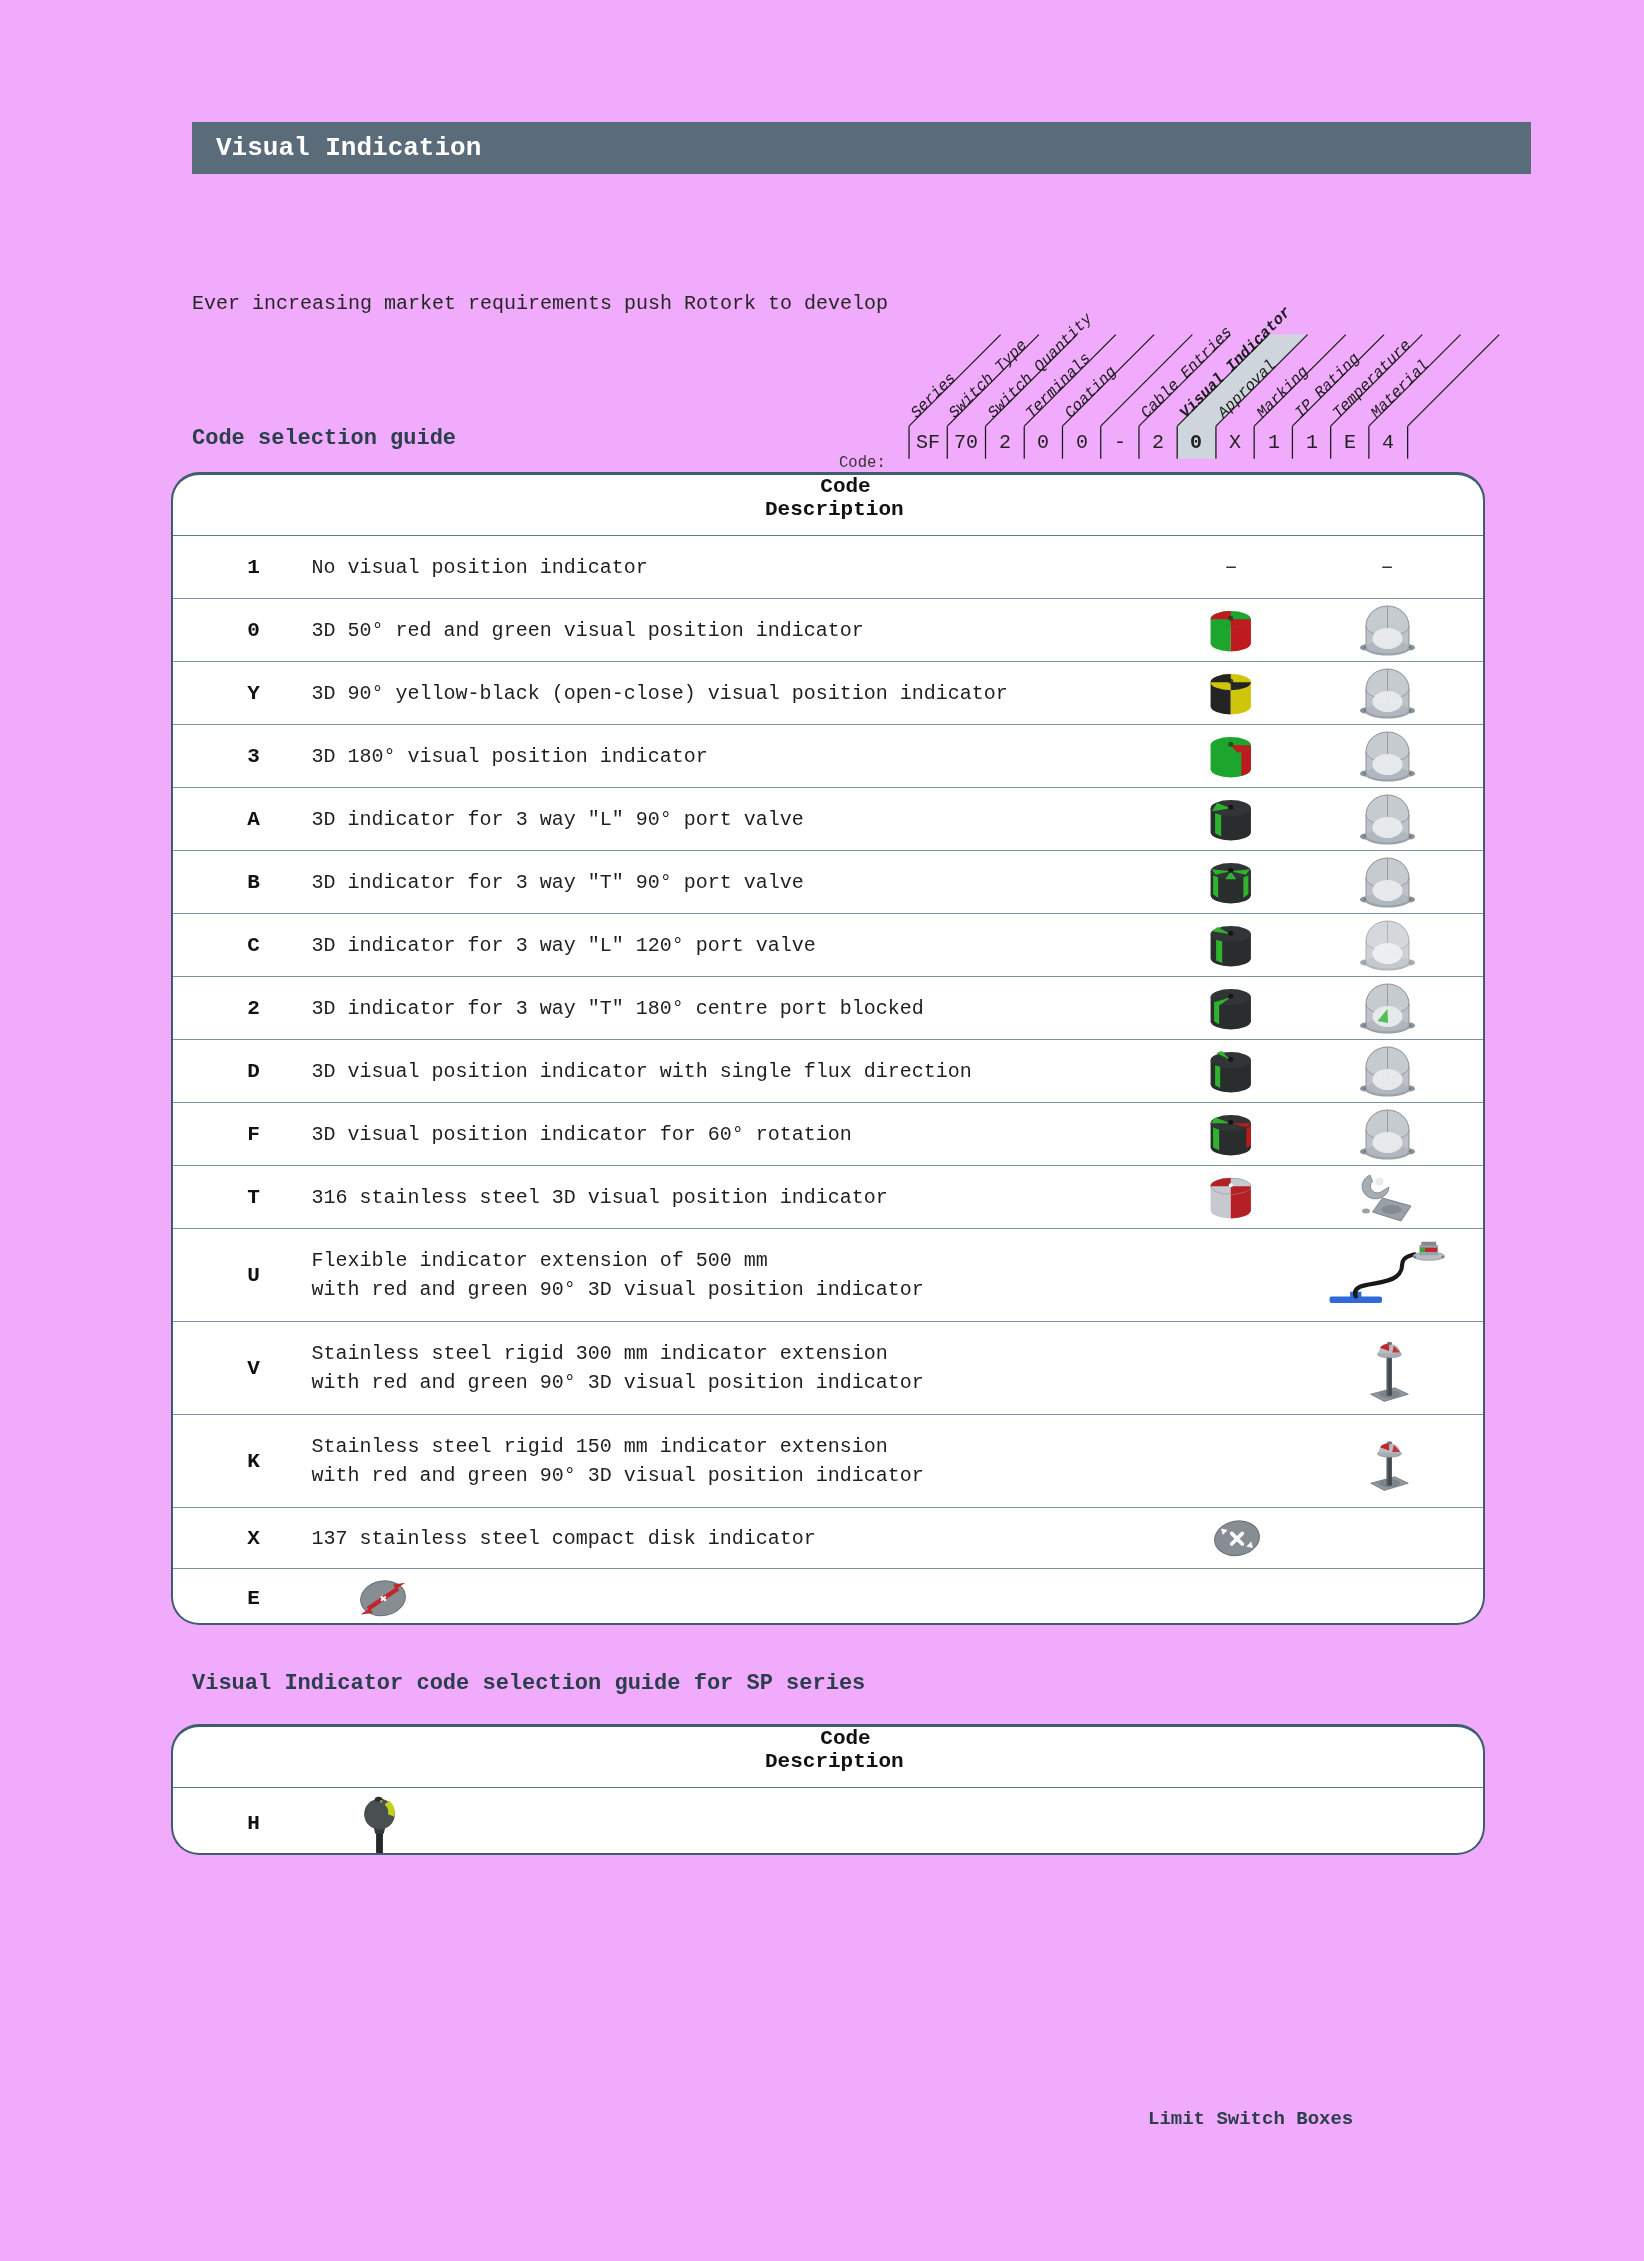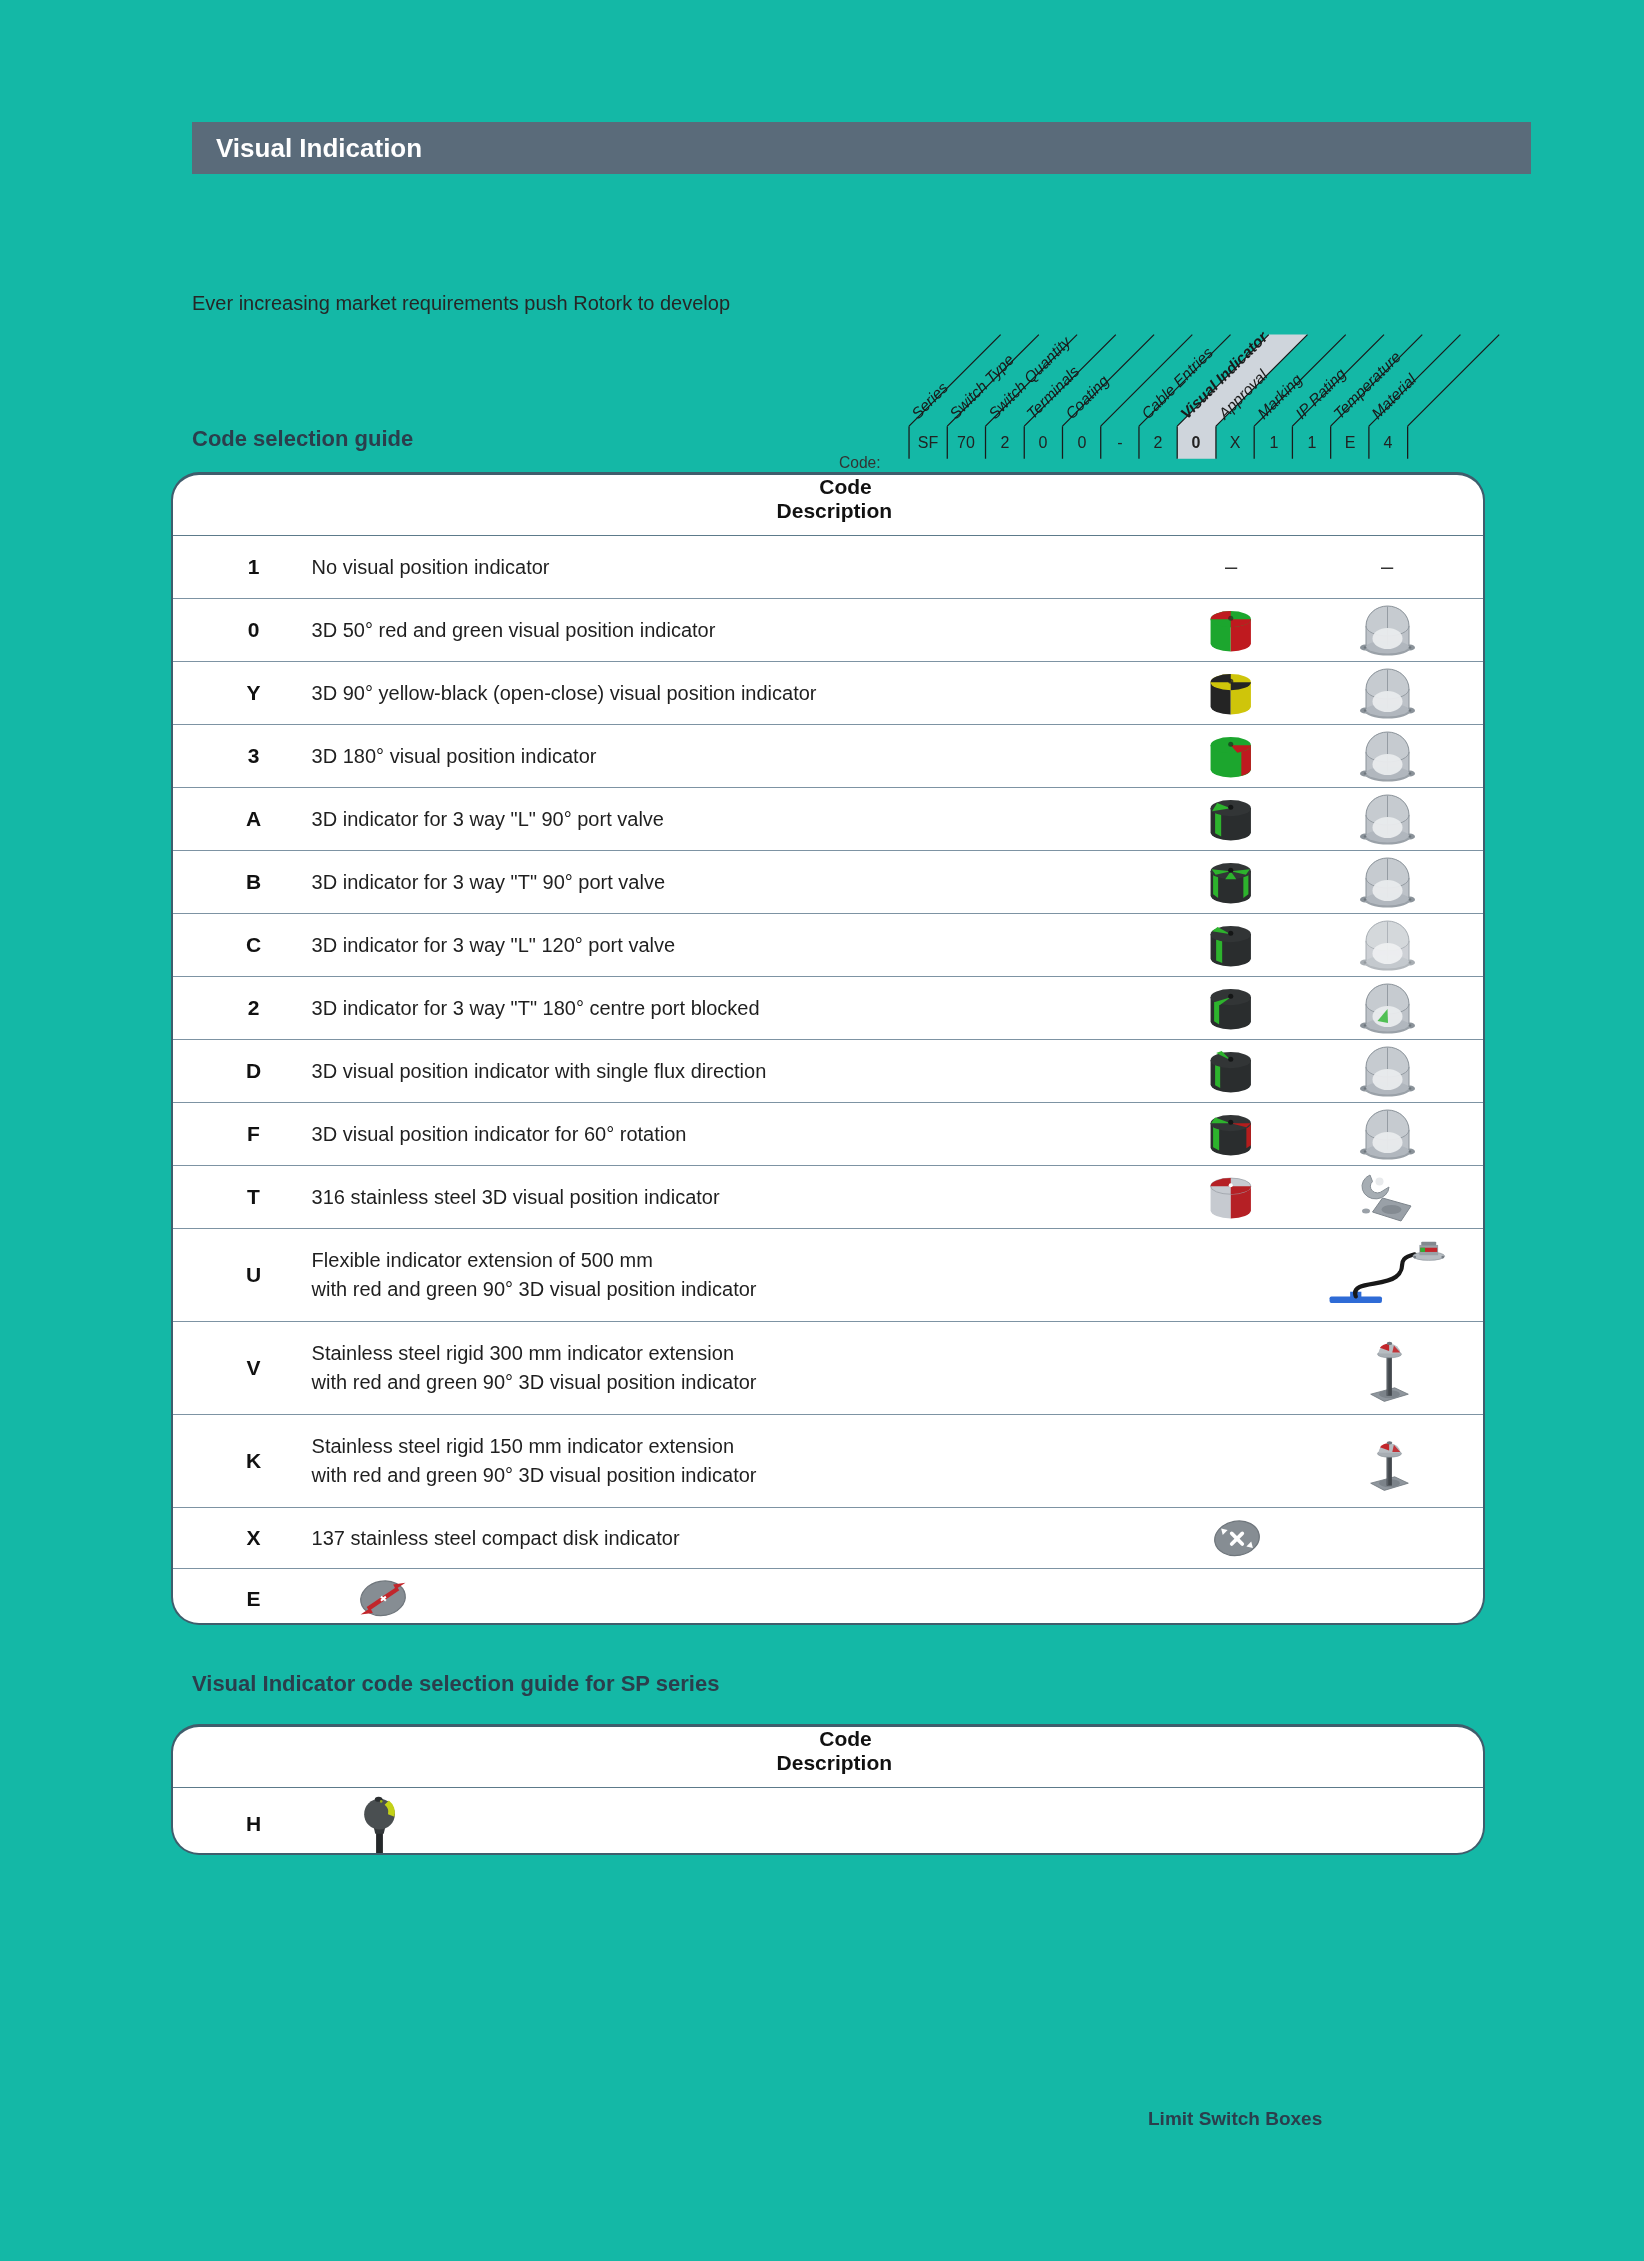--- a/index.html
+++ b/index.html
@@ -1,30 +1,30 @@
 <!DOCTYPE html>
 <html style="font-size:8px"><head>
 <meta charset="utf-8">
 <style>
   html,body{margin:0;padding:0;background:#ffffff;}
-  .page{position:relative;width:1645px;height:2261px;background:#14b8a6;overflow:hidden;
-        font-family:Liberation Sans, sans-serif;color:#1f1f1f;}
+  .page{position:relative;width:1645px;height:2261px;background:#f0abfc;overflow:hidden;
+        font-family:Liberation Mono, monospace;color:#1f1f1f;}
   
   .hbar{position:absolute;left:192px;top:122px;width:1339px;height:52px;background:#5a6b7a;}
   .hbar .t{color:#fff;font-size:26px;font-weight:bold;line-height:52px;padding-left:24px;}
   
   .intro{position:absolute;left:192px;top:288px;font-size:20px;line-height:31px;color:#262626;}
   
   .h2{position:absolute;font-size:22px;font-weight:bold;color:#2b3e4c;}
   .h2a{left:192px;top:426px;}
   .h2b{left:192px;top:1671px;}
   
   .diag-svg{position:absolute;left:0;top:0;}
   .codelabel{position:absolute;left:839px;top:452px;font-size:15.6px;color:#333;line-height:22px;}
-  .dval{position:absolute;top:432px;width:38px;text-align:center;font-size:16px;color:#222;line-height:22px;}
+  .dval{position:absolute;top:432px;width:38px;text-align:center;font-size:20px;color:#222;line-height:22px;}
   .dval.vbold{font-weight:bold;}
   .diag-label{position:absolute;top:405px;height:17px;line-height:17px;font-size:15.6px;font-style:italic;
               color:#1a1a1a;white-space:nowrap;transform:rotate(-45deg);transform-origin:0 100%;}
   .diag-label.lbold{font-weight:bold;}
   
   .gtable{position:absolute;left:171px;width:1314px;background:#fff;border:2px solid #3f5d6c;
           border-top-width:3.5px;border-radius:28px;box-sizing:border-box;overflow:hidden;}
   .t1{top:472px;height:1153px;}
   .t2{top:1724px;height:131px;}
   .thead{display:flex;align-items:center;height:60px;border-bottom:1.5px solid #5c7a8a;

